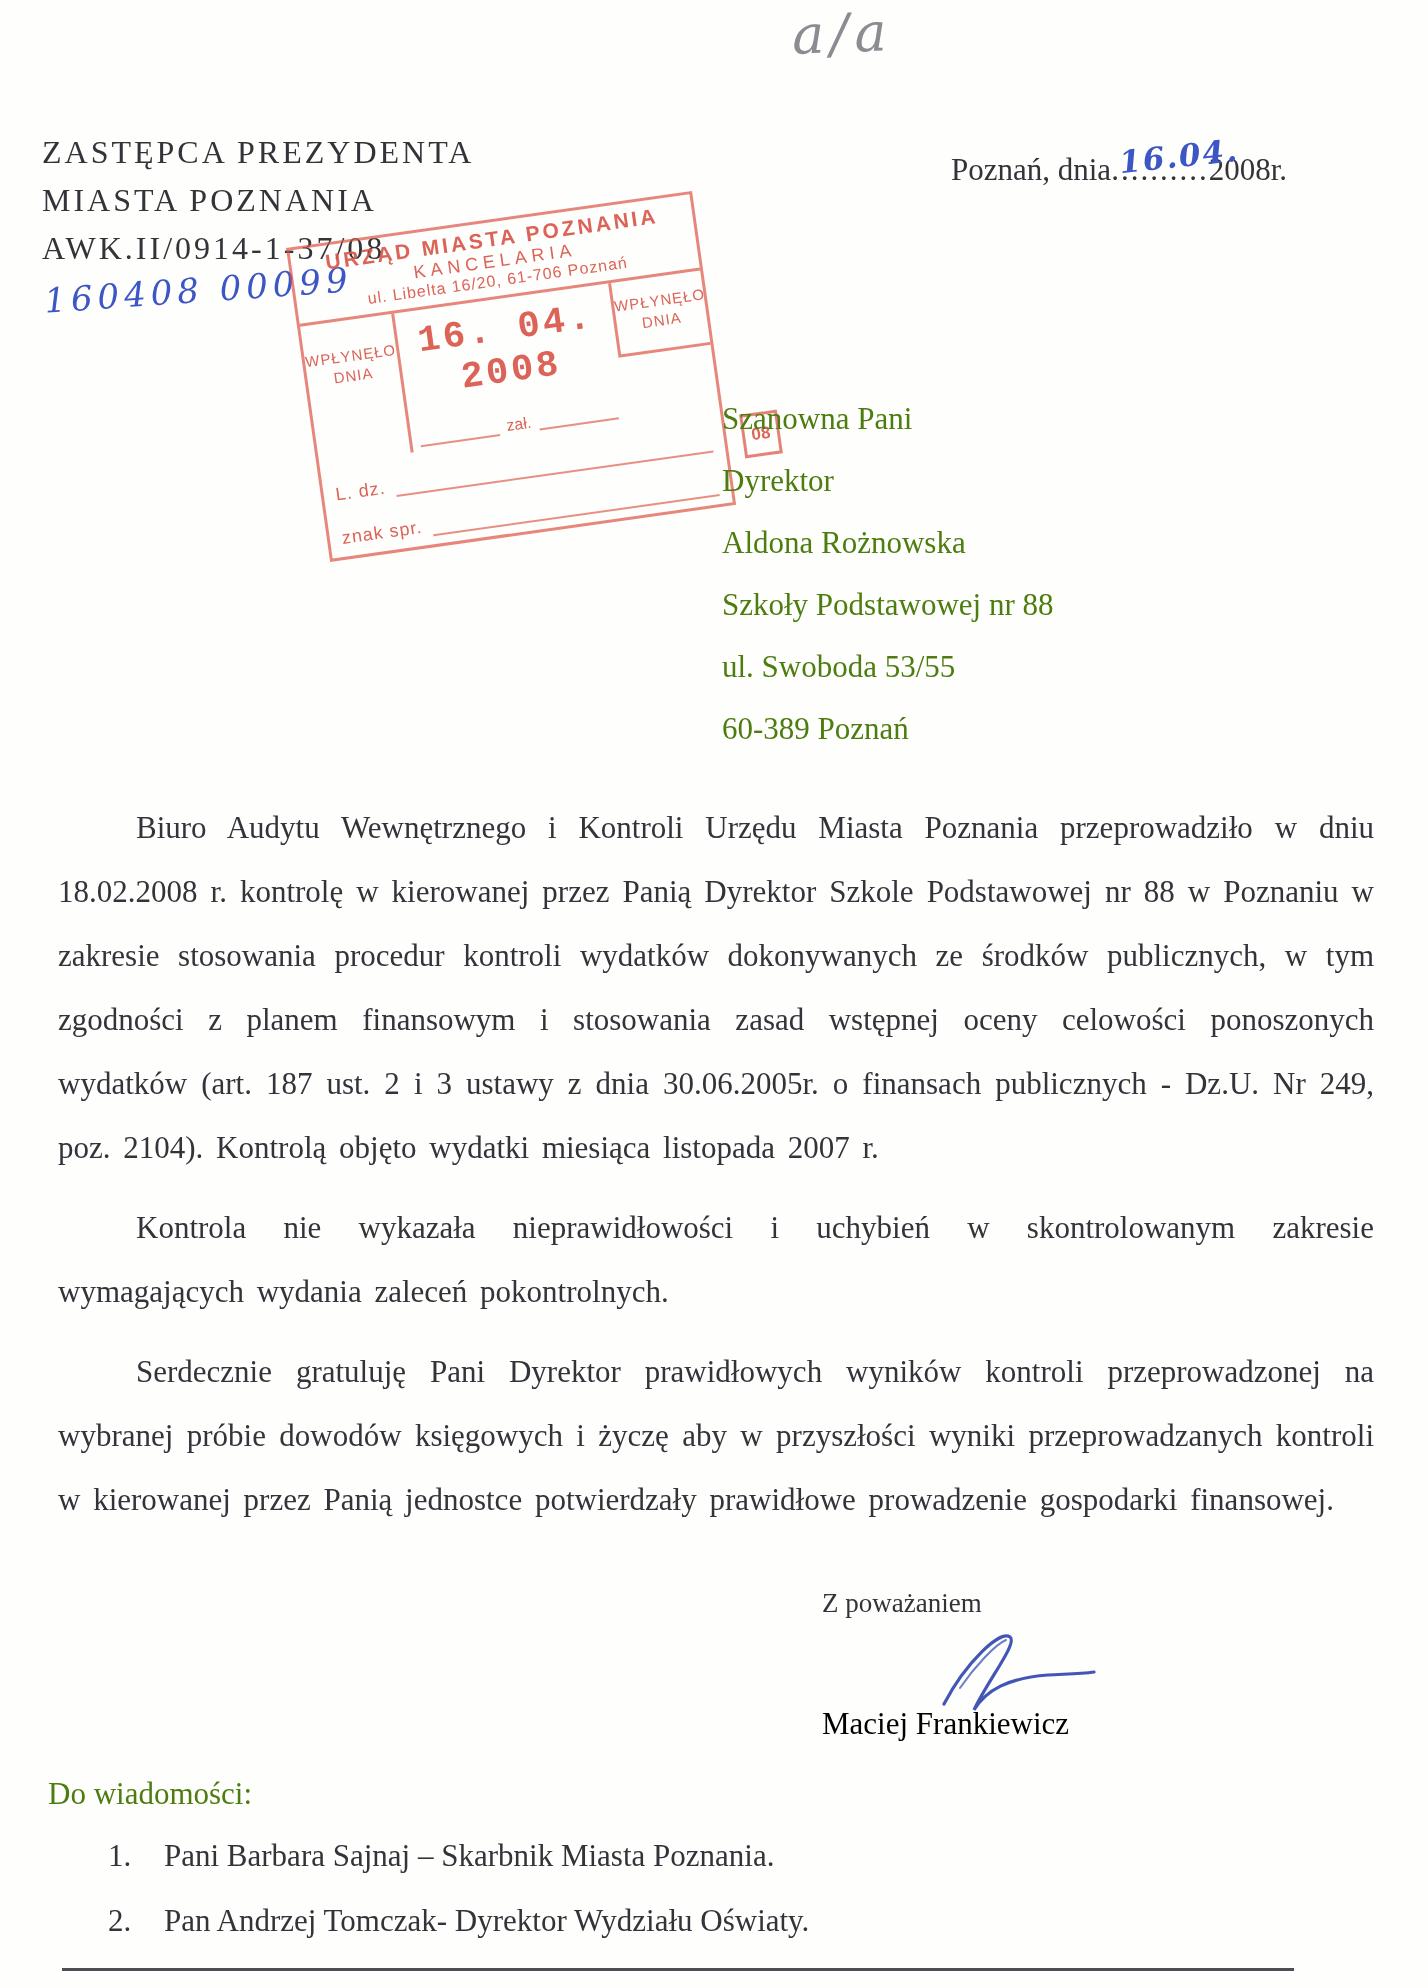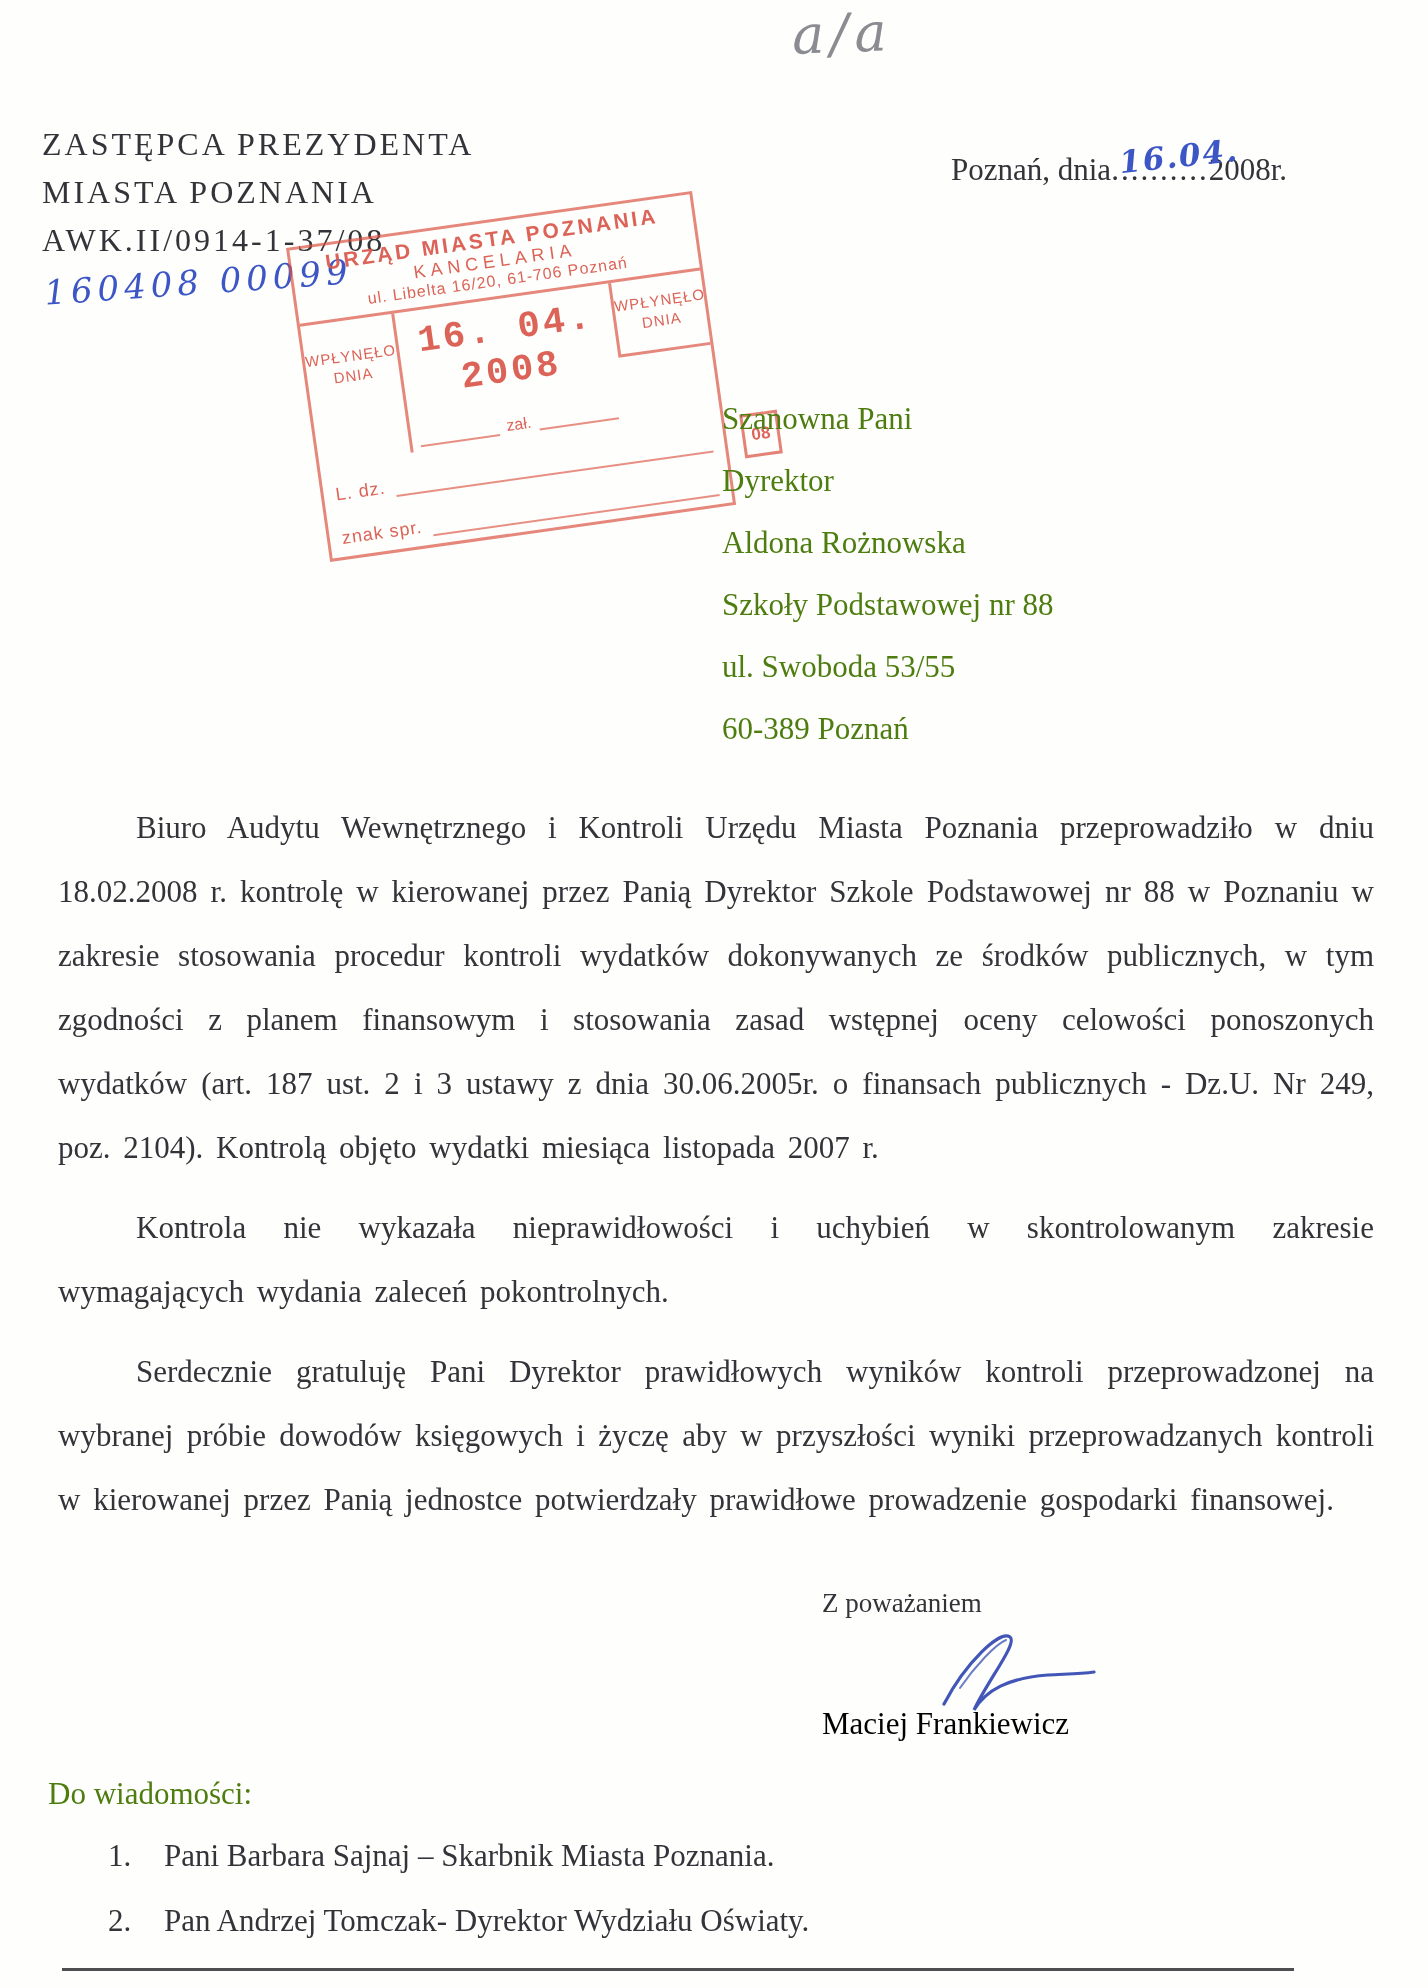--- a/index.html
+++ b/index.html
@@ -14,21 +14,21 @@
   }
   
   .corner-note{
     position:absolute;left:792px;top:2px;
     font-family:"DejaVu Serif", serif;
     font-style:italic;font-size:54px;font-weight:300;
     color:#8b8b92;letter-spacing:6px;
     transform:rotate(-2deg);
   }
   
-  .letterhead{position:absolute;left:42px;top:120px;}
+  .letterhead{position:absolute;left:42px;top:128px;}
   .letterhead .lh-line{
     font-size:32px;letter-spacing:3px;line-height:48px;color:#33333a;
   }
   .lh-ref{letter-spacing:1px;}
   .hand-number{
     position:absolute;left:2px;top:142px;
     font-family:"DejaVu Serif", serif;
     font-style:italic;font-size:34px;
     color:#3d56c5;letter-spacing:5px;
     transform:rotate(-4deg);

